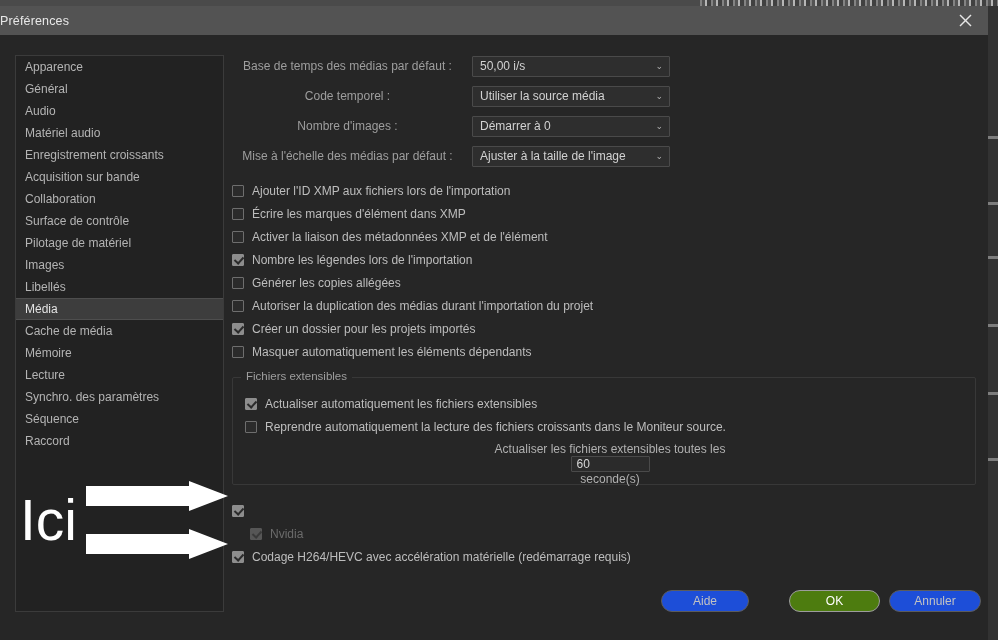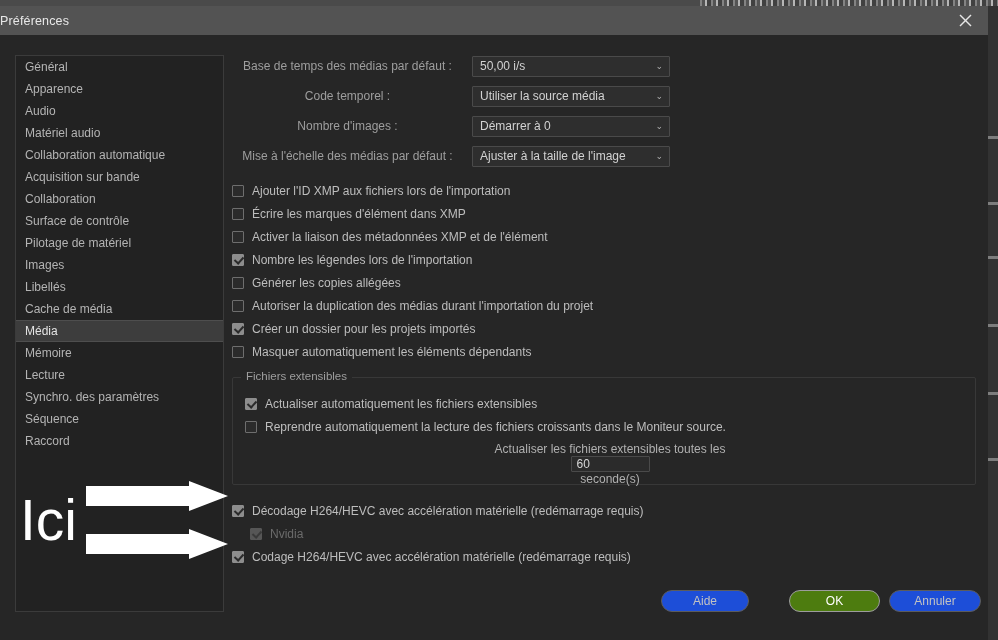--- a/index.html
+++ b/index.html
@@ -335,33 +335,33 @@
       <svg width="15" height="15" viewBox="0 0 15 15" aria-hidden="true">
         <line x1="2" y1="2" x2="13" y2="13" stroke="#e6e6e6" stroke-width="1.4"></line>
         <line x1="13" y1="2" x2="2" y2="13" stroke="#e6e6e6" stroke-width="1.4"></line>
       </svg>
     </div>
   </div>
 
   <div class="dialog-body">
 
     <div id="category-list">
+        <div class="cat-item"><span>Apparence</span></div>
         <div class="cat-item"><span>Général</span></div>
-        <div class="cat-item"><span>Apparence</span></div>
         <div class="cat-item"><span>Audio</span></div>
         <div class="cat-item"><span>Matériel audio</span></div>
-        <div class="cat-item"><span>Collaboration automatique</span></div>
+        <div class="cat-item"><span>Enregistrement croissants</span></div>
         <div class="cat-item"><span>Acquisition sur bande</span></div>
         <div class="cat-item"><span>Collaboration</span></div>
         <div class="cat-item"><span>Surface de contrôle</span></div>
         <div class="cat-item"><span>Pilotage de matériel</span></div>
         <div class="cat-item"><span>Images</span></div>
         <div class="cat-item"><span>Libellés</span></div>
+        <div class="cat-item selected"><span>Média</span></div>
         <div class="cat-item"><span>Cache de média</span></div>
-        <div class="cat-item selected"><span>Média</span></div>
         <div class="cat-item"><span>Mémoire</span></div>
         <div class="cat-item"><span>Lecture</span></div>
         <div class="cat-item"><span>Synchro. des paramètres</span></div>
         <div class="cat-item"><span>Séquence</span></div>
         <div class="cat-item"><span>Raccord</span></div>
       </div>
 
     <div id="settings-pane">
 
       <div id="dropdown-rows">
@@ -445,21 +445,20 @@
         <div class="inline-row">
           <span class="inline-text">Actualiser les fichiers extensibles toutes les</span>
           <input class="num-input" type="text" value="60" placeholder="60" style="">
           <span class="inline-text">seconde(s)</span>
         </div>
       </div>
 
       <div class="bottom-checks" id="hwaccel-rows">
           <div class="check-row">
             <span class="cbox checked"></span>
-            <span class="check-label">Décodage H264/HEVC avec accélération matérielle (redémarrage requis)</span>
           </div>
           <div class="check-row disabled indent-1">
             <span class="cbox checked disabled"></span>
             <span class="check-label">Nvidia</span>
           </div>
           <div class="check-row">
             <span class="cbox checked"></span>
             <span class="check-label">Codage H264/HEVC avec accélération matérielle (redémarrage requis)</span>
           </div>
         </div>

